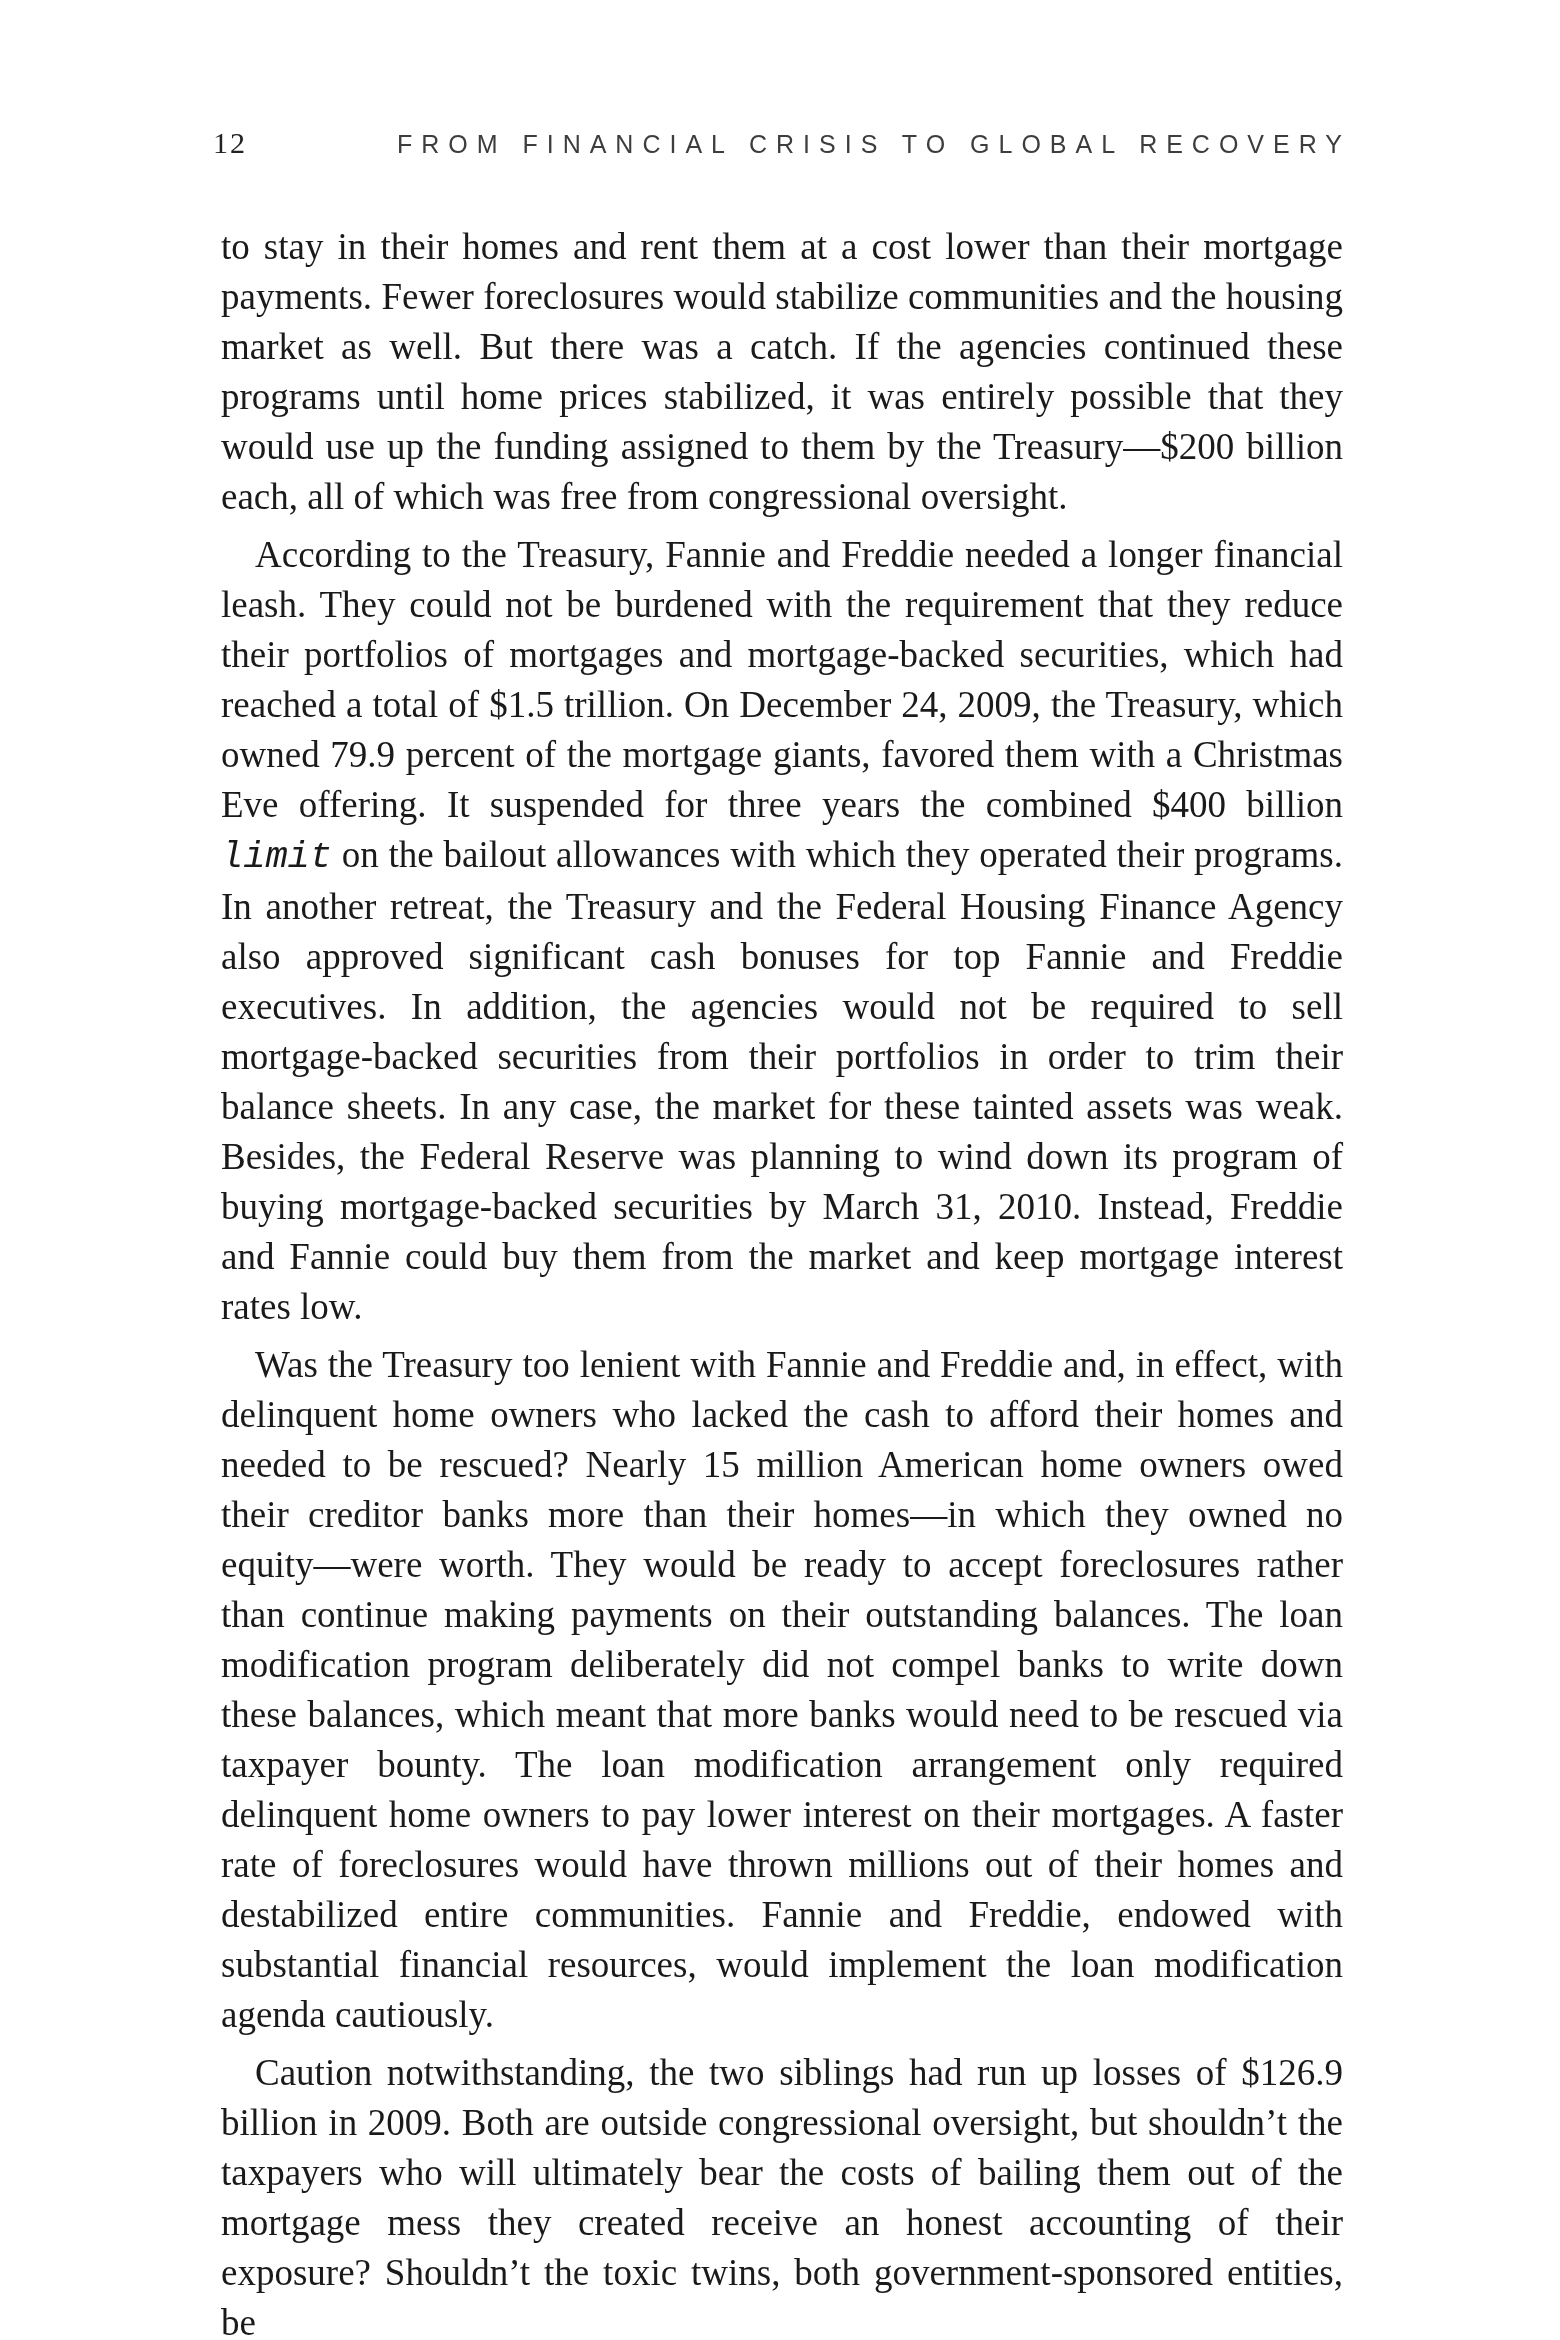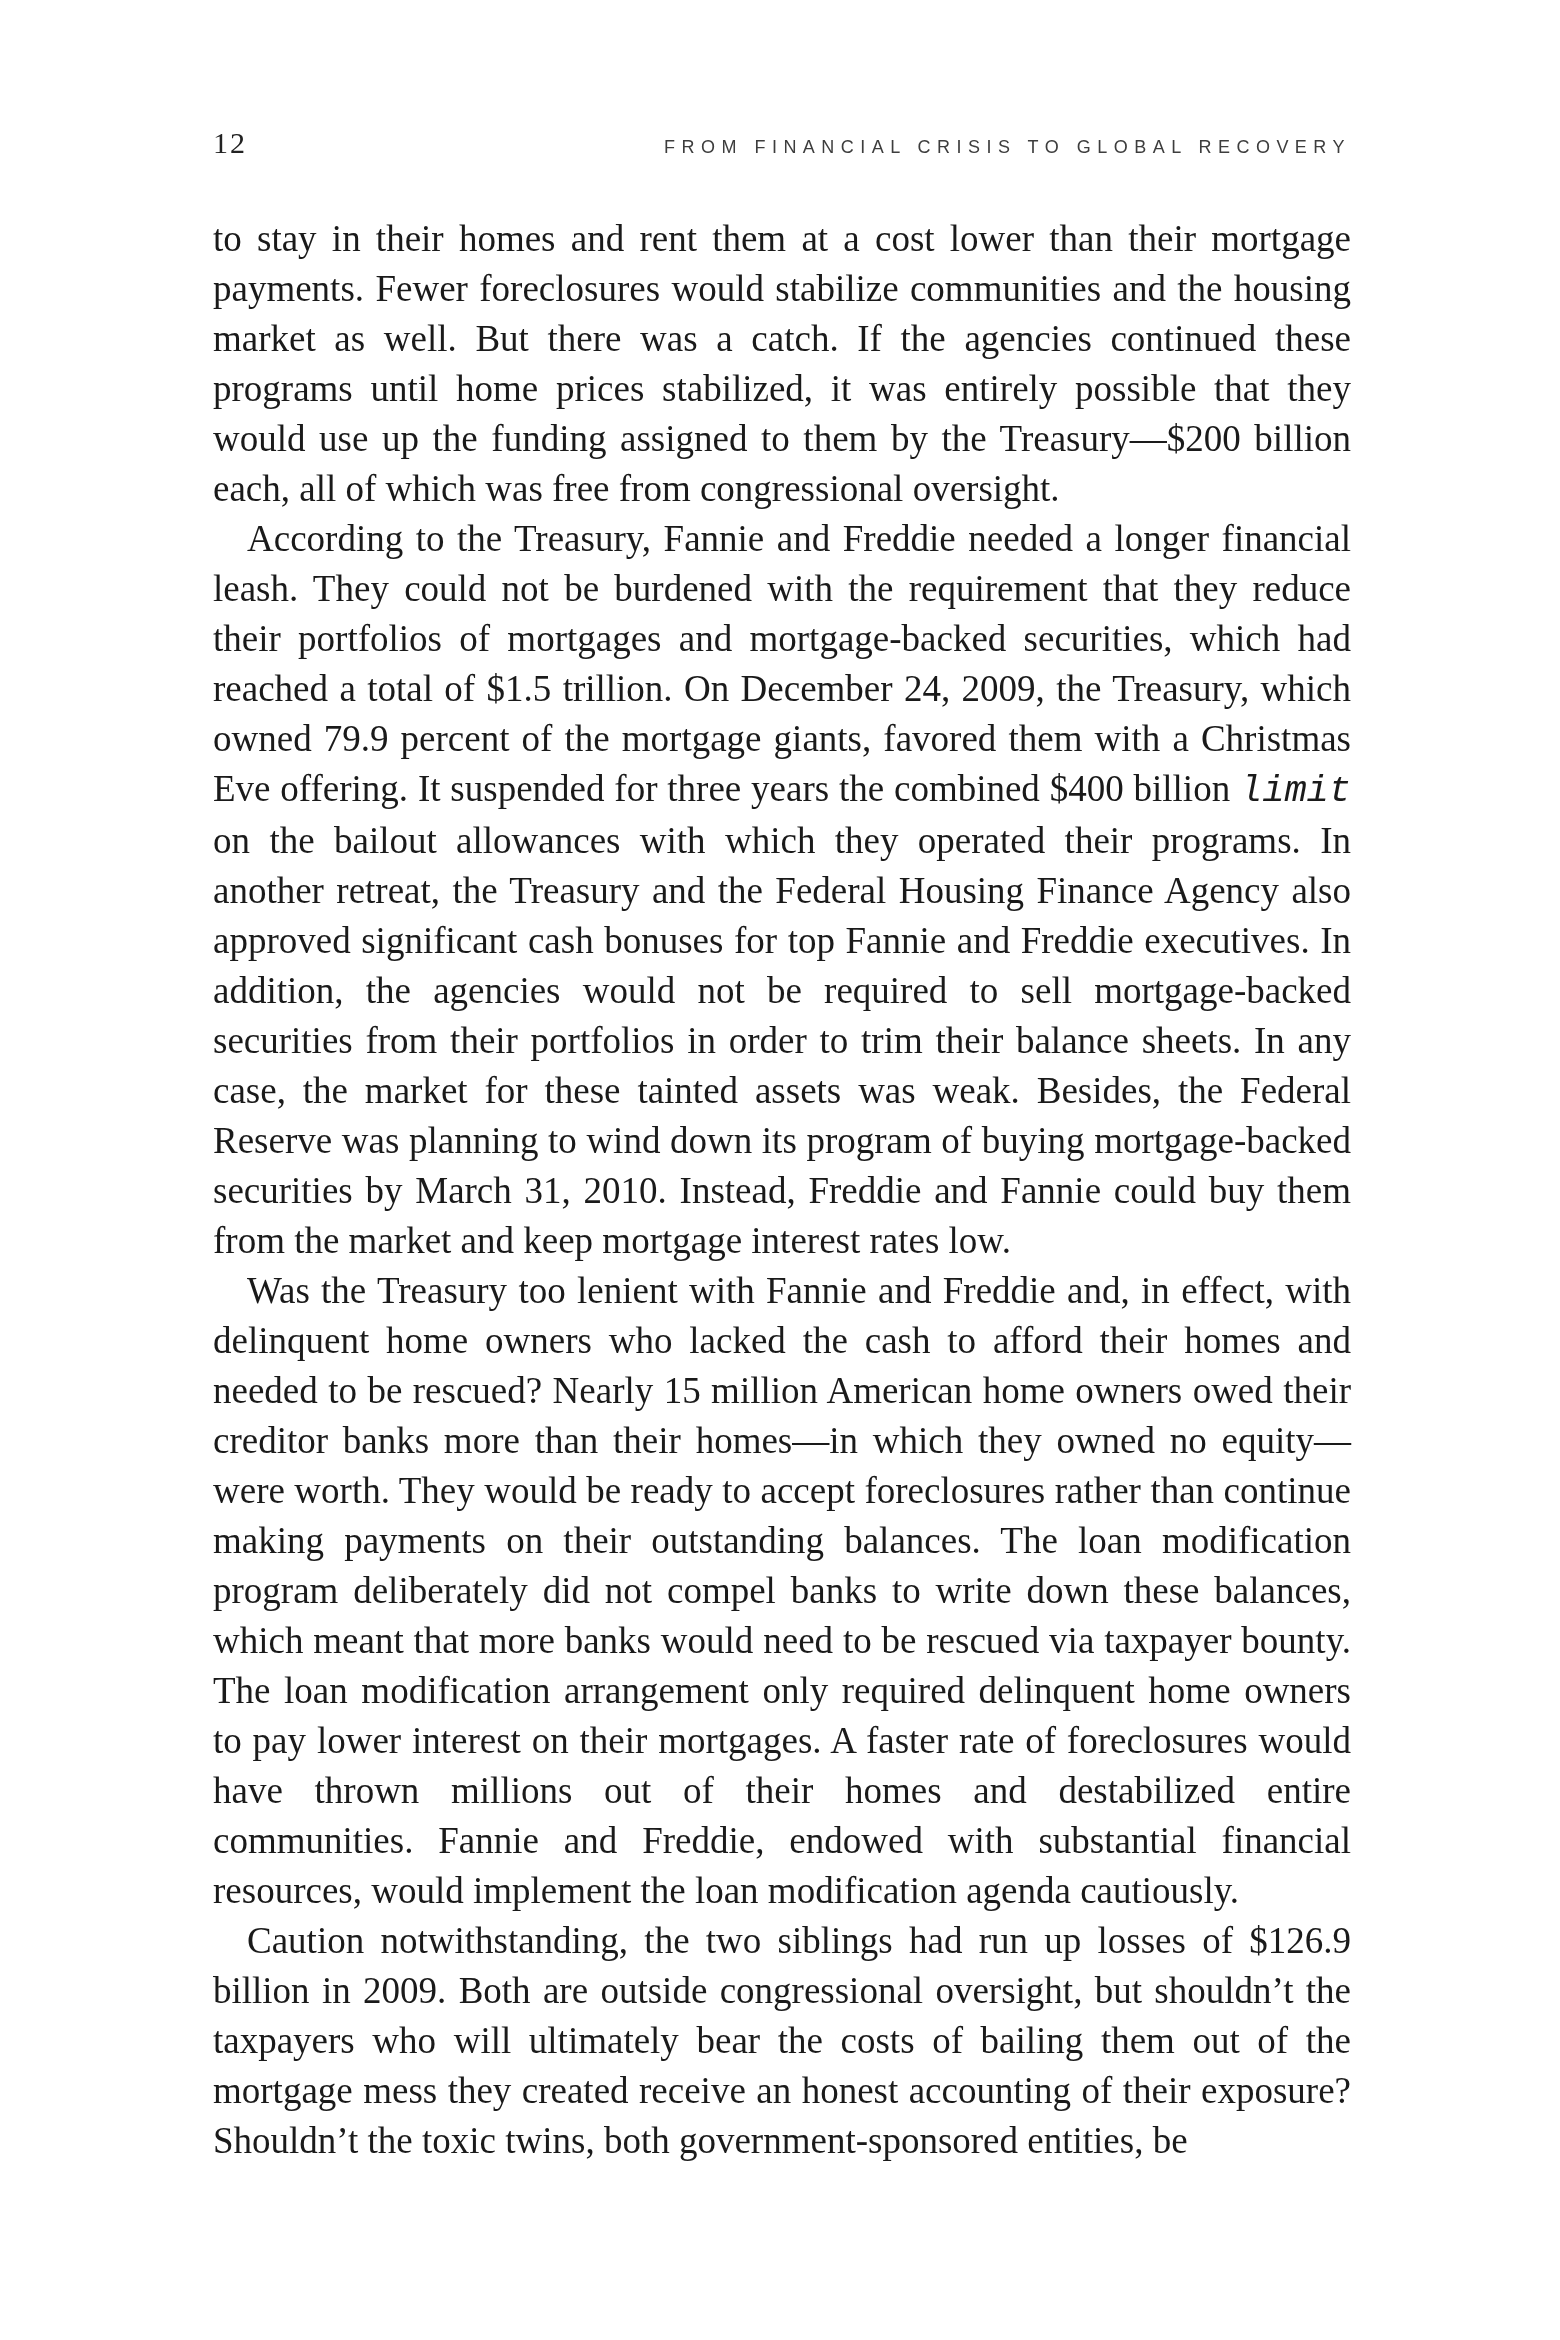--- a/index.html
+++ b/index.html
@@ -31,38 +31,38 @@
     white-space: nowrap;
   }
   .page-num {
     font-family: "Liberation Serif", "DejaVu Serif", serif;
     font-size: 30px;
     letter-spacing: 1.9px;
     color: #222222;
   }
   .head-title {
     font-family: "Liberation Sans", "DejaVu Sans", sans-serif;
-    font-size: 18px;
+    font-size: 25px;
     font-weight: 400;
     letter-spacing: 0.36em;
     color: #3d3d3d;
   }
   .text-block {
     position: absolute;
     left: 213px;
     top: 214px;
     width: 1138px;
     font-size: 37px;
     line-height: 50px;
     color: #1a1a1a;
     text-align: justify;
     text-justify: inter-word;
   }
   .text-block p {
-    margin: 0;
+    margin: 8px;
     padding: 0;
   }
   .text-block p.indent {
     text-indent: 34px;
   }
   .text-block em {
     font-style: italic;
     font-family: Liberation Mono, monospace;
   }
 </style>

